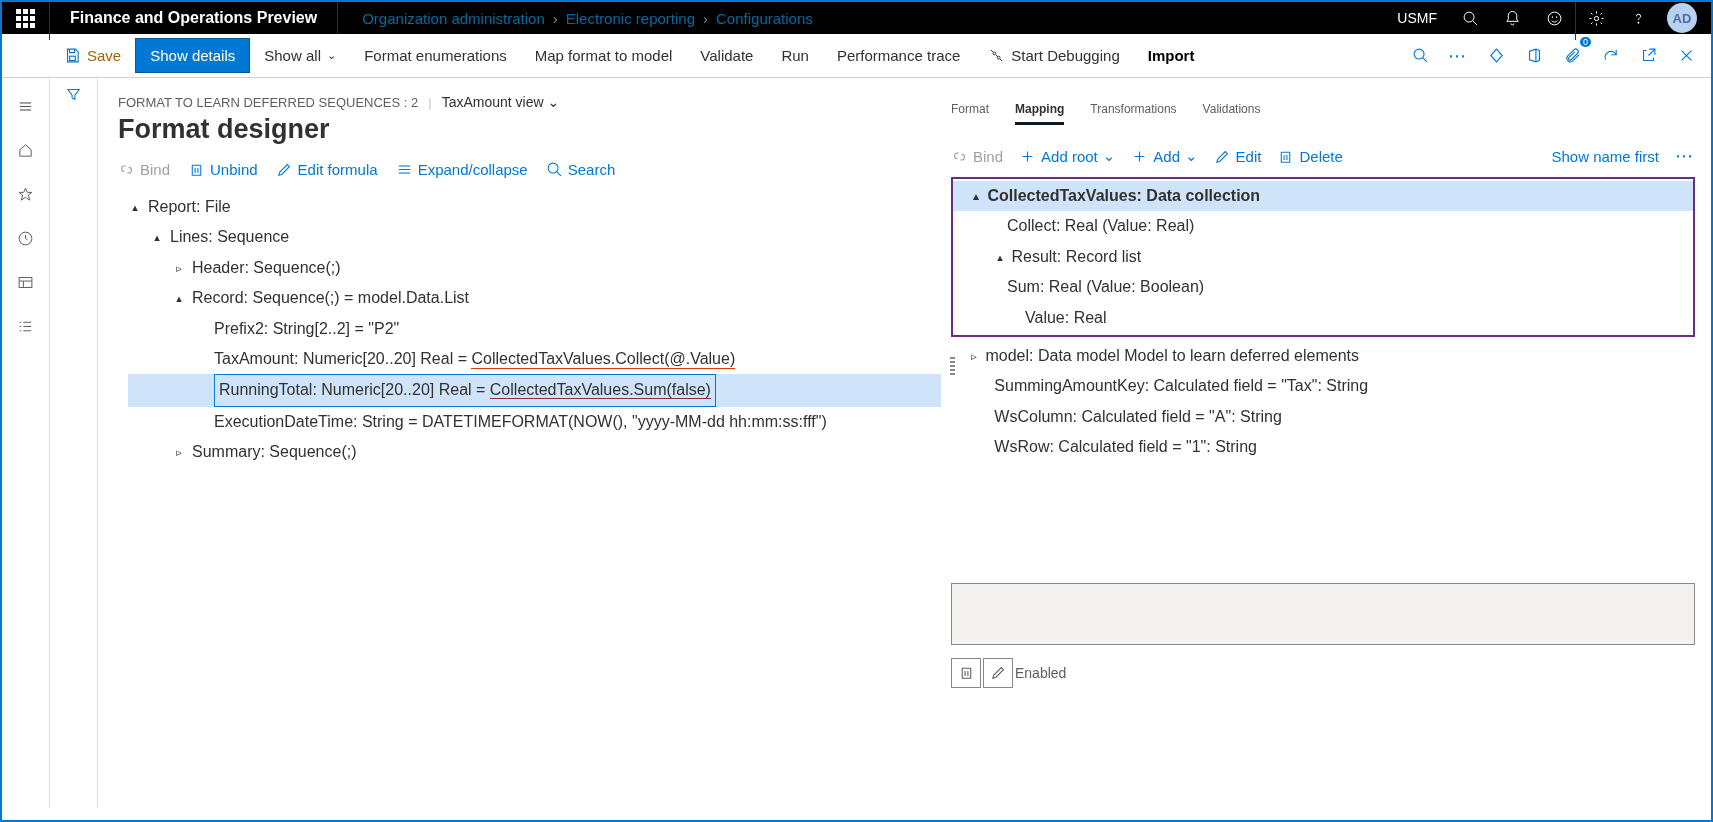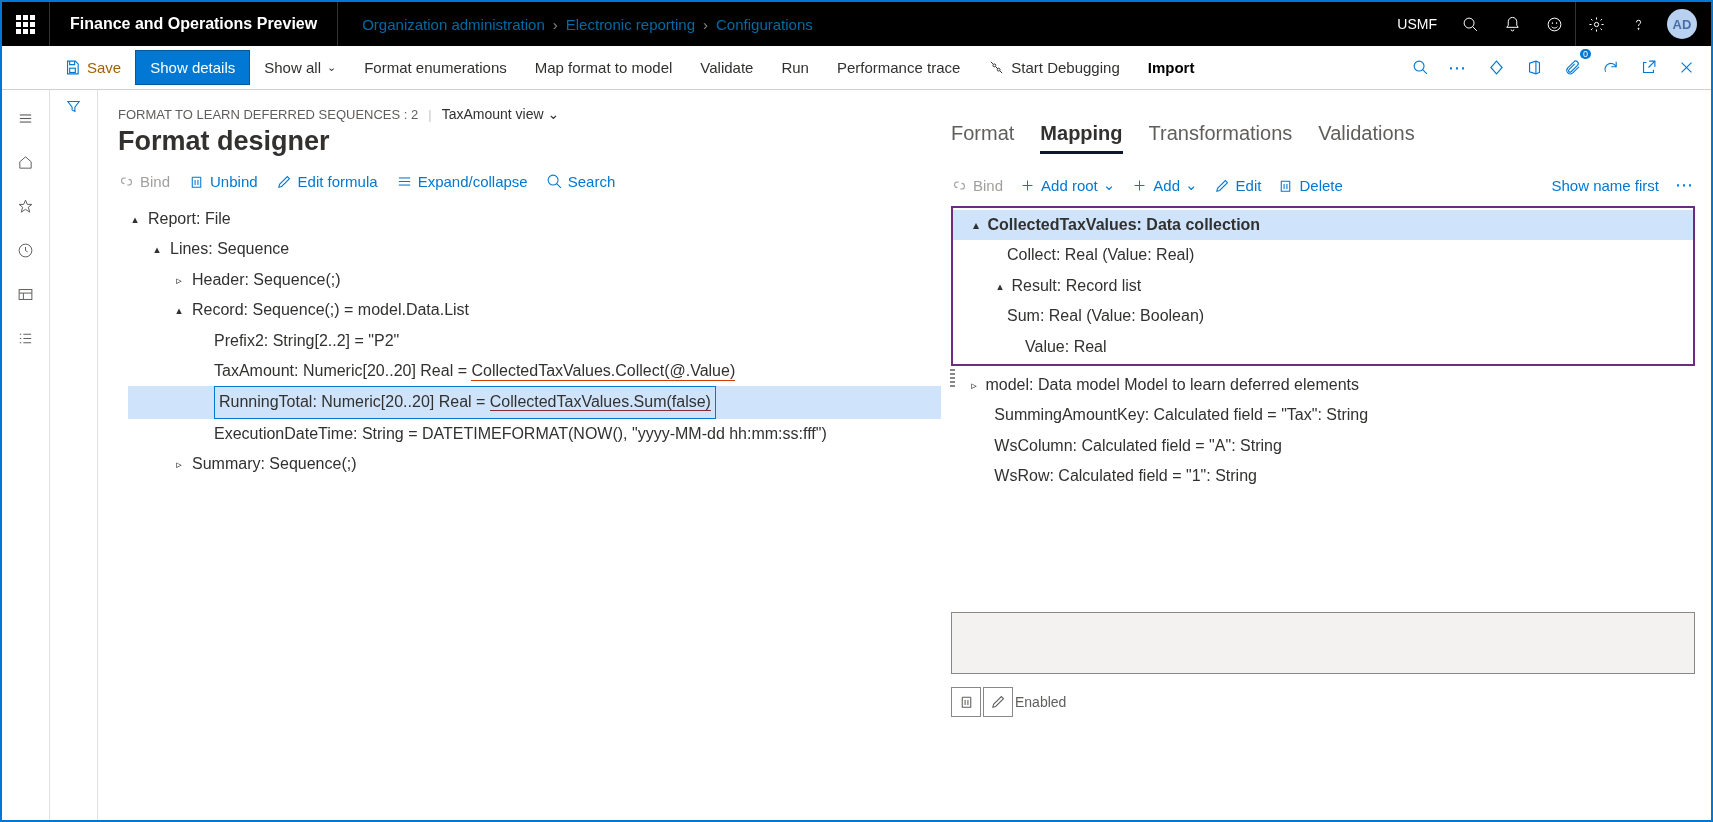--- a/index.html
+++ b/index.html
@@ -1,19 +1,19 @@
 <!DOCTYPE html>
 <html><head>
 <meta charset="utf-8">
 <style>
   * { box-sizing: border-box; margin: 0; padding: 0; }
   body { font-family: "Segoe UI", Arial, sans-serif; font-size: 14px; color: #323130; background: #fff; width: 1713px; height: 822px; overflow: hidden; border: 2px solid #0078d4;}
   
   
-  .top-header { background: #000; color: #fff; height: 44px; display: flex; align-items: center; padding: 0; }
+  .top-header { background: #000; color: #fff; height: 32px; display: flex; align-items: center; padding: 0; }
   .waffle-icon { width: 48px; height: 44px; display: flex; align-items: center; justify-content: center; cursor: pointer; border-right: 1px solid #333;}
   .waffle-grid { display: grid; grid-template-columns: repeat(3, 5px); grid-template-rows: repeat(3, 5px); gap: 2px; }
   .waffle-dot { width:5px; height:5px; background:#fff; }
   .app-title { padding: 0 20px; font-size: 16px; font-weight: 600; border-right:1px solid #333; height:100%; display:flex; align-items:center;}
   .breadcrumb { display: flex; align-items:center; gap: 8px; padding: 0 24px; font-size: 15px; }
   .breadcrumb span { color: #fff; }
   .breadcrumb .chevron { color: #888; }
   .breadcrumb a { color:#0369a1; cursor:pointer;}
   .top-header-right { margin-left:auto; display:flex; align-items:center; padding-right:6px; height:100%;}
   .entity { padding:0 12px; font-size:14px; }
@@ -68,21 +68,21 @@
   .tree-row.selected .node-label { border:1px solid #0078d4; padding: 0 4px; background:#cfe4fa;}
   .tree-toggle { width:14px; font-size:11px; color:#323130; cursor:pointer; display:inline-block; text-align:center;}
   .tree-indent-0 { padding-left: 0px;}
   .tree-indent-1 { padding-left: 22px;}
   .tree-indent-2 { padding-left: 44px;}
   .tree-indent-3 { padding-left: 66px;}
   .underline-accent { border-bottom:1px solid #d83b01; padding-bottom:1px;}
   .underline-accent2 { border-bottom:1px solid #8a2c3b;}
 
   
-  .tabs { display:flex; gap:26px; font-size:20px; border-bottom: none; padding: 0 0 6px 0; margin-top:16px;}
+  .tabs { display:flex; gap:26px; font-size:12px; border-bottom: none; padding: 0 0 6px 0; margin-top:8px;}
   .tab { color:#605e5c; cursor:pointer; padding-bottom:6px;}
   .tab.active { color:#323130; font-weight:600; border-bottom:3px solid #0f172a;}
   
   .right-toolbar { display:flex; gap:16px; align-items:center; margin: 14px 0 10px 0; font-size:15px;}
   .right-toolbar .spacer{ flex:1;}
   .more-dots { font-size:18px; letter-spacing:2px; color:#0078d4; cursor:pointer;}
 
   
   .map-tree { font-size:16px; line-height:1.9;}
   .map-row { padding-left:20px; display:flex; align-items:center;}

